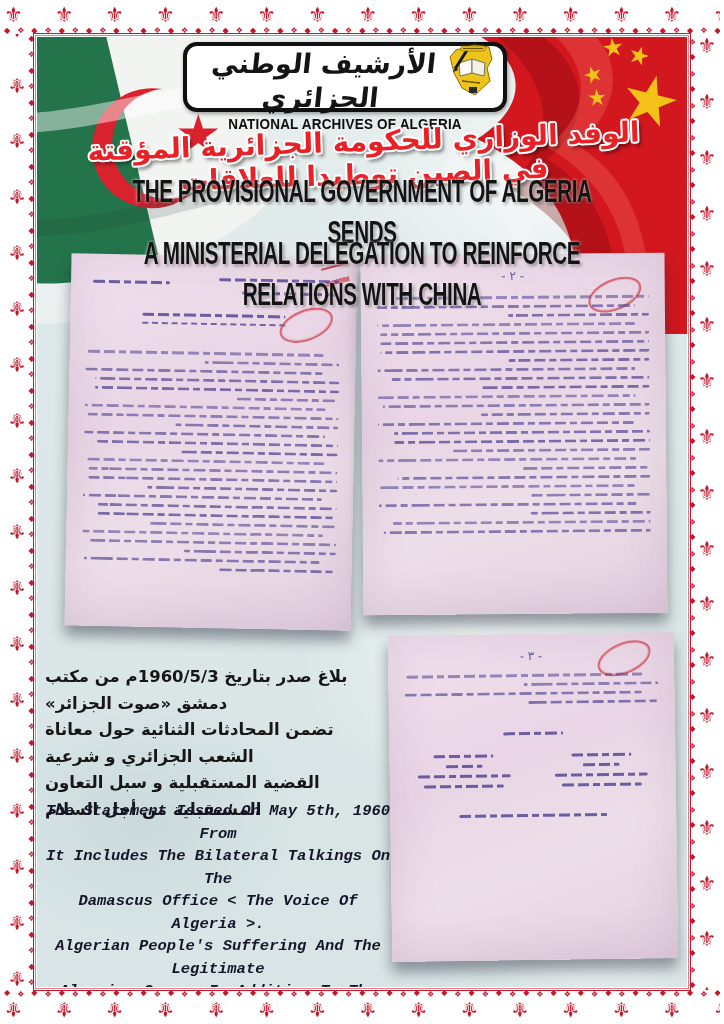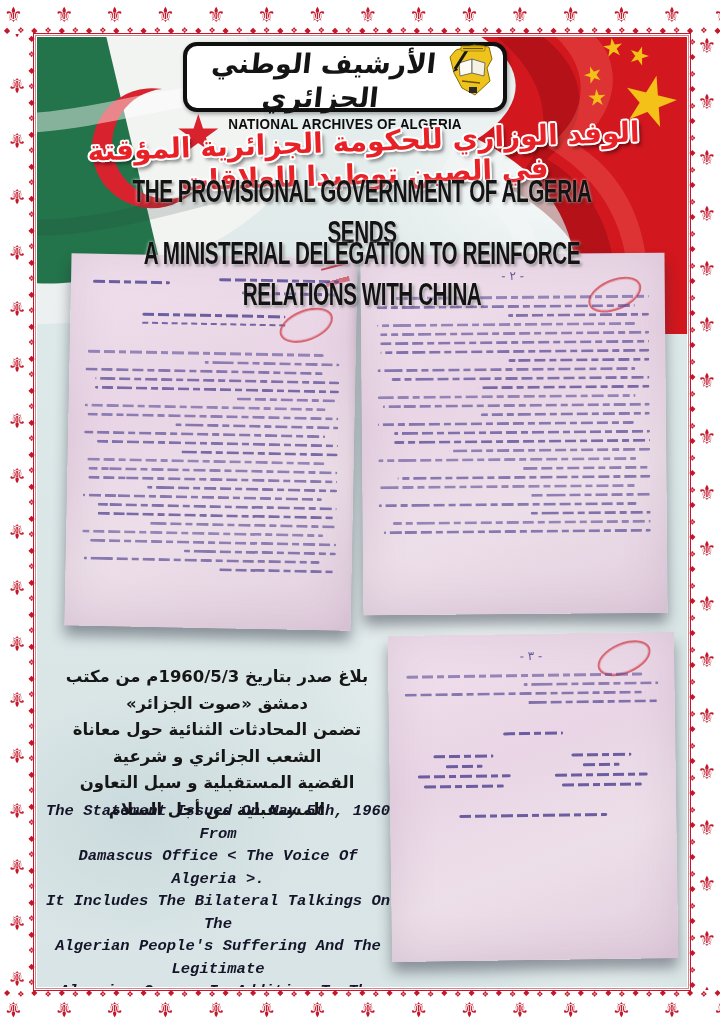--- a/index.html
+++ b/index.html
@@ -98,21 +98,21 @@
   .sig-col{width:44%;}
   .sig-col .ln{margin:0 auto 7px;}
   .sig-col .ln:nth-child(1){width:56%;}
   .sig-col .ln:nth-child(2){width:34%;}
   .sig-col .ln:nth-child(3){width:86%;}
   .sig-col .ln:nth-child(4){width:74%;}
   .d3-footer{position:absolute;top:180px;left:24%;width:52%;}
 
   
   .caption-ar{position:absolute;left:8px;width:344px;top:627px;z-index:3;direction:rtl;
-    text-align:center;font-weight:bold;font-size:16.5px;line-height:26.5px;color:#161616;
+    text-align:left;font-weight:bold;font-size:16.5px;line-height:26.5px;color:#161616;
     font-family:"DejaVu Sans","Liberation Sans",sans-serif;}
   .caption-en{position:absolute;left:6px;width:350px;top:763px;z-index:3;text-align:center;
     font-style:italic;font-weight:bold;font-size:15.5px;line-height:22.5px;color:#15152a;
     font-family:Liberation Mono, monospace;}
 </style>
 </head>
 <body>
 
 <div class="page">
 
@@ -333,20 +333,20 @@
         </div>
     </div>
 
     <div class="caption-ar">
         <div>بلاغ صدر بتاريخ 1960/5/3م من مكتب دمشق «صوت الجزائر»</div>
         <div>تضمن المحادثات الثنائية حول معاناة الشعب الجزائري و شرعية</div>
         <div>القضية المستقبلية و سبل التعاون المستقبلية من أجل السلام</div>
       </div>
     <div class="caption-en">
         <div>The Statement Issued On May 5th, 1960 From</div>
+        <div>It Includes The Bilateral Talkings On The</div>
         <div>Damascus Office &lt; The Voice Of Algeria &gt;.</div>
-        <div>It Includes The Bilateral Talkings On The</div>
         <div>Algerian People's Suffering And The Legitimate</div>
         <div>Algerian Cause, In Addition To The</div>
       </div>
 
   </div>
 </div>
 
 </body></html>

